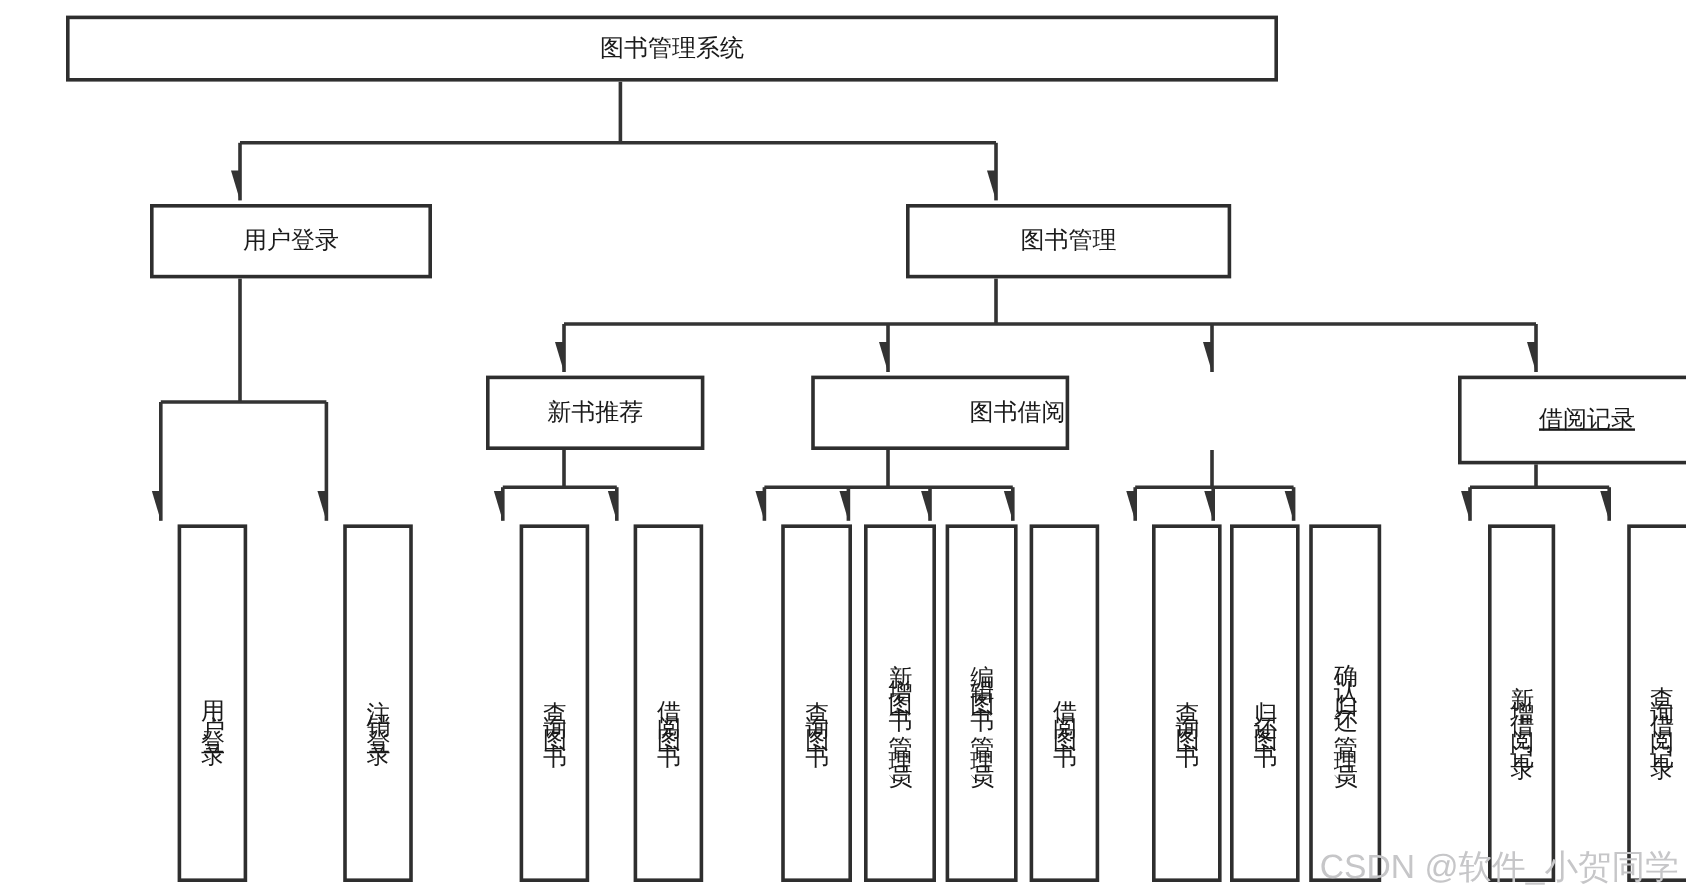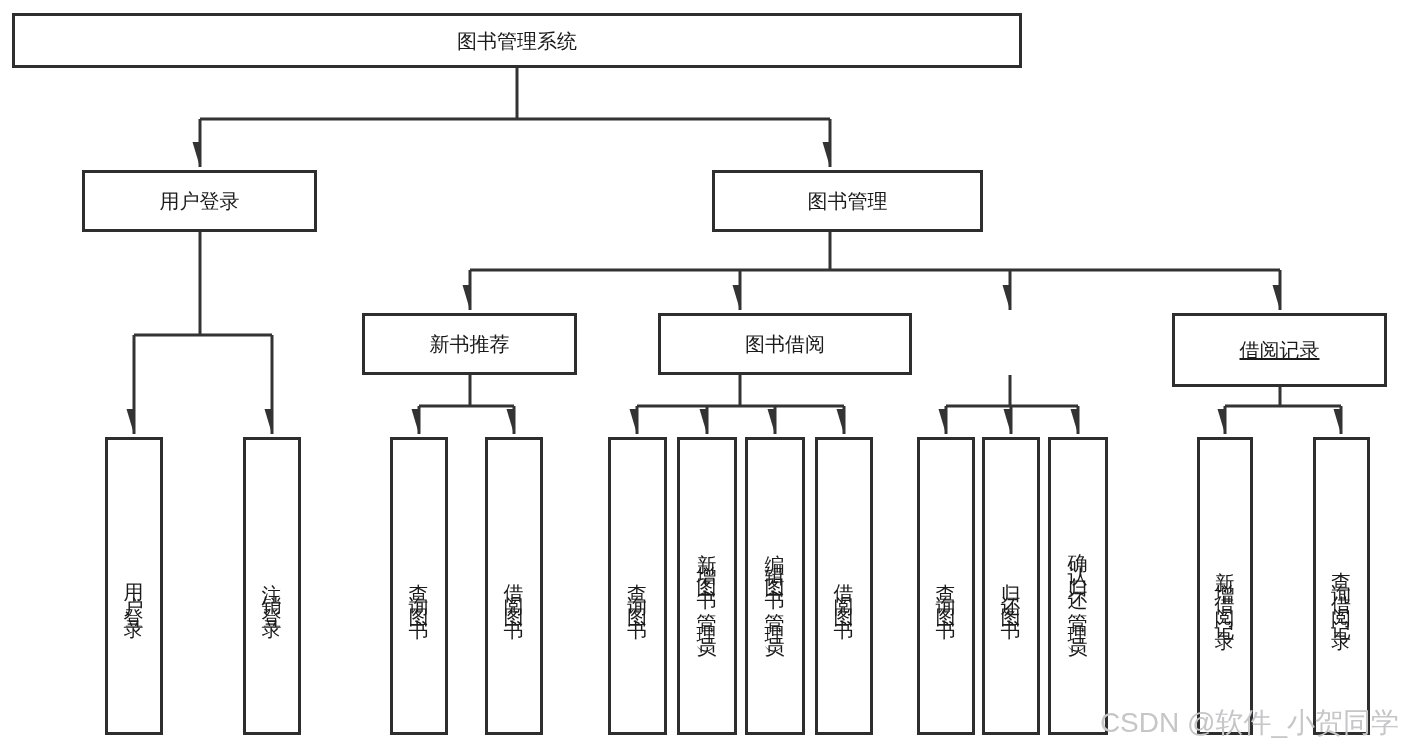--- a/index.html
+++ b/index.html
@@ -25,40 +25,41 @@
   .node {
     position: absolute;
     box-sizing: border-box;
     background: #ffffff;
     border: 3px solid #2e2e2e;
     display: flex;
     align-items: center;
     justify-content: center;
     color: #1a1a1a;
     z-index: 2;
+    margin-left: 43px;
   }
   .hnode {
     font-size: 20px;
     line-height: 1;
     white-space: nowrap;
   }
   .leaf .vtext {
     writing-mode: vertical-rl;
     text-orientation: mixed;
     font-size: 20px;
     letter-spacing: 12px;
     line-height: 1;
     margin-bottom: -12px;
   }
   
   .n-root            { left: 12px;   top: 13px;  width: 1010px; height: 55px; }
   .n-user-login      { left: 82px;   top: 170px; width: 235px;  height: 62px; }
   .n-book-mgmt       { left: 712px;  top: 170px; width: 271px;  height: 62px; }
-  .n-new-book-rec    { left: 362px;  top: 313px; width: 215px;  height: 62px; }
-  .n-book-borrow     { left: 658px;  top: 313px; width: 254px;  height: 62px; }
+  .n-new-book-rec    { left: 362px;  top: 313px; width: 182px;  height: 62px; }
+  .n-book-borrow     { left: 633px;  top: 313px; width: 215px;  height: 62px; justify-content: flex-end; }
   .n-current-borrow  { left: 903px;  top: 313px; width: 215px;  height: 62px; }
   .n-borrow-record   { left: 1172px; top: 313px; width: 215px;  height: 74px; text-decoration: underline; }
   .leaf { top: 437px; height: 298px; }
   .l-ul-login        { left: 105px;  width: 58px; }
   .l-ul-logout       { left: 243px;  width: 58px; }
   .l-nr-query        { left: 390px;  width: 58px; }
   .l-nr-borrow       { left: 485px;  width: 58px; }
   .l-bb-query        { left: 608px;  width: 59px; }
   .l-bb-add          { left: 677px;  width: 60px; }
   .l-bb-edit         { left: 745px;  width: 60px; }

